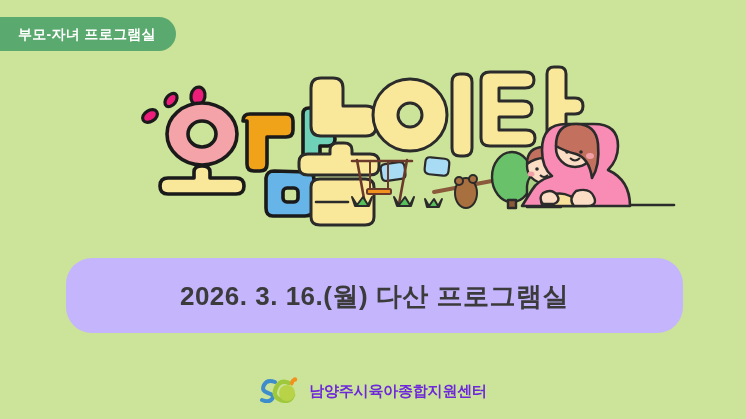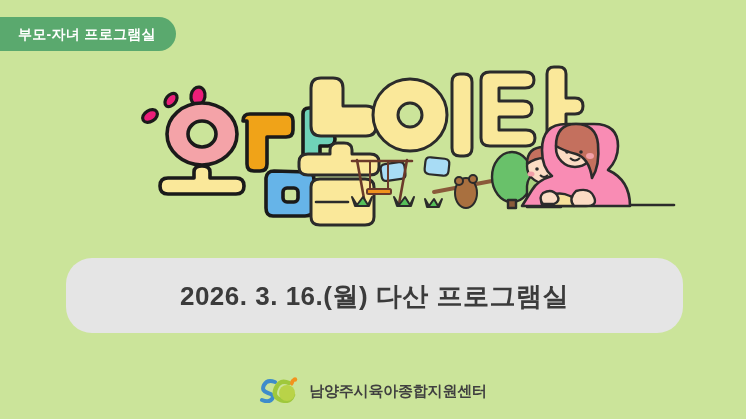--- a/index.html
+++ b/index.html
@@ -63,21 +63,21 @@
     white-space: nowrap;
   }
 
   
   #date-banner {
     position: absolute;
     left: 66px;
     top: 258px;
     width: 617px;
     height: 75px;
-    background: #e5e5e5;
+    background: #c4b5fd;
     border-radius: 26px;
     display: flex;
     align-items: center;
     justify-content: center;
   }
   #date-banner .banner-text {
     color: #3b3b3b;
     font-size: 26px;
     font-weight: bold;
     letter-spacing: 0.5px;
@@ -90,21 +90,21 @@
     position: absolute;
     left: 0;
     bottom: 16px;
     width: 746px;
     display: flex;
     align-items: center;
     justify-content: center;
     gap: 4px;
   }
   #footer .org-name {
-    color: #404040;
+    color: #6d28d9;
     font-size: 15px;
     font-weight: bold;
     letter-spacing: -0.2px;
     line-height: 1;
     white-space: nowrap;
   }
   #footer-logo-mark { display: block; }
 </style>
 </head>
 <body>

